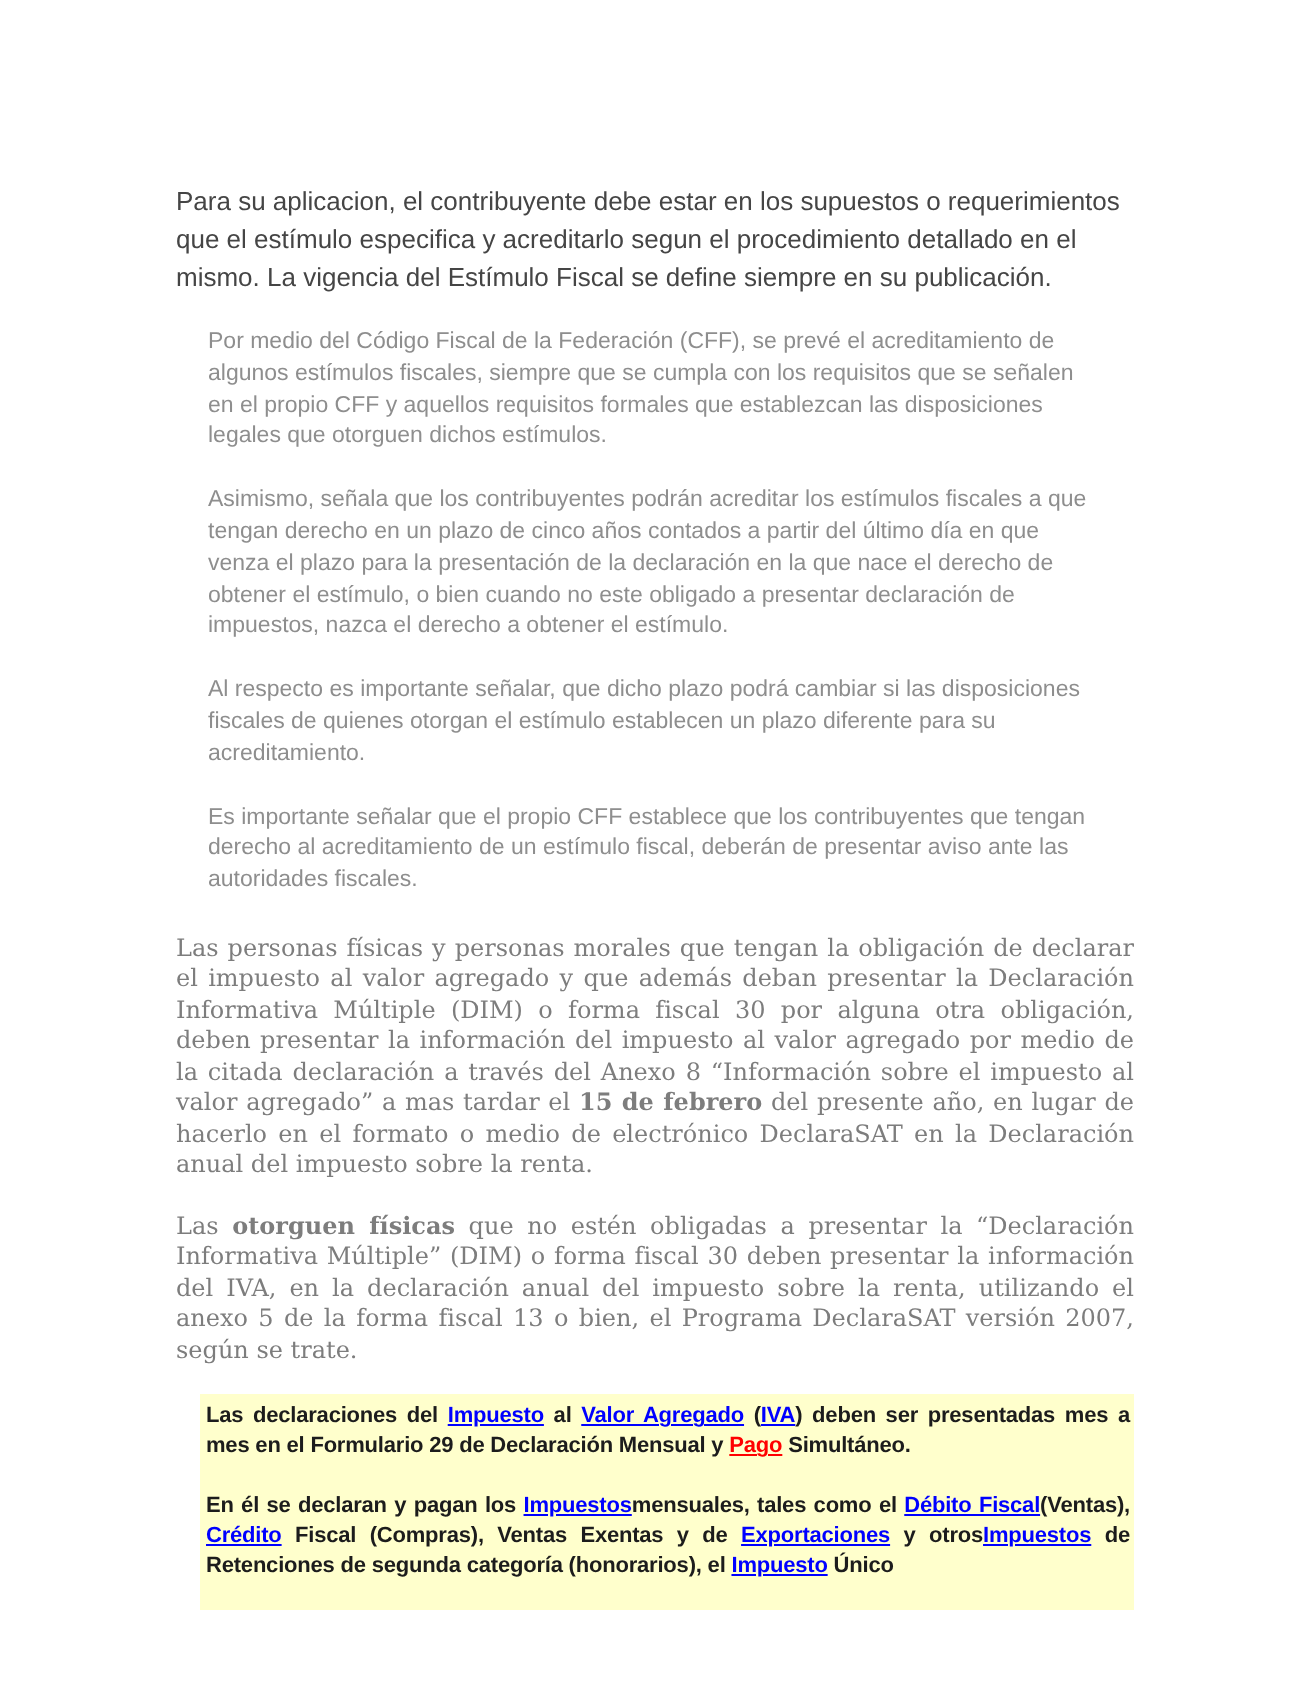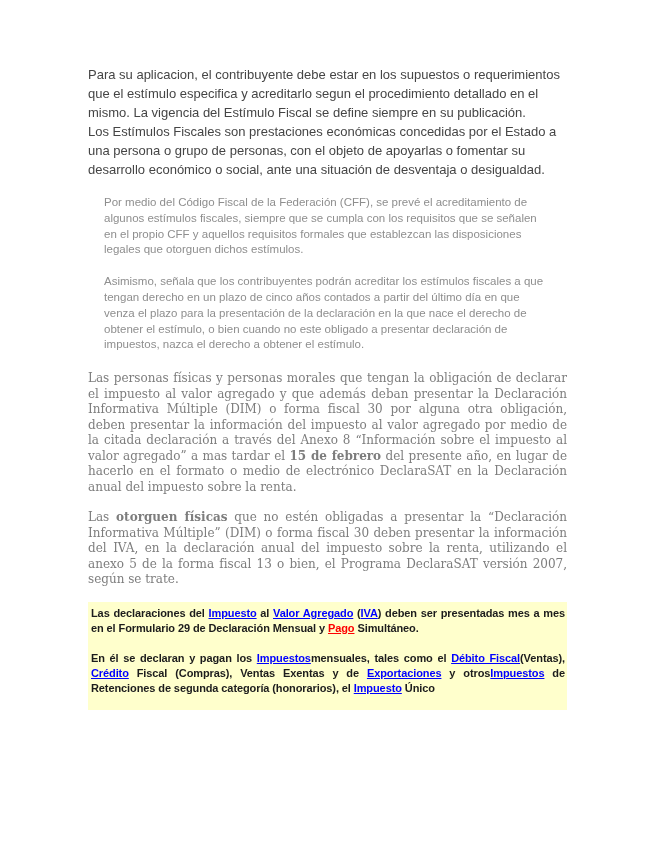--- a/index.html
+++ b/index.html
@@ -10,21 +10,21 @@
     --ink-gray:#8e8e8e;
     --ink-serif:#7d7d7d;
     --ink-highlight:#1c1c1c;
   }
   html,body{margin:0;padding:0;background:#ffffff;}
   .page{
     position:relative;
     width:647px;height:848px;
     background:#ffffff;
     box-sizing:border-box;
-    padding:65px 80px 0 88px;
+    padding:91px 80px 0 88px;
     overflow:hidden;
   }
   
   .intro p{
     margin:0;
     font:13px/19px "Liberation Sans",sans-serif;
     color:var(--ink-dark);
     text-align:left;
   }
   .intro{margin-bottom:12px;}
@@ -49,46 +49,48 @@
     color:var(--ink-serif);
     text-align:justify;
   }
   .serif-block p + p{margin-top:15px;}
   .b{font-weight:bold;}
   
   .highlight{
     margin-top:14px;
     background:var(--highlight-bg);
     padding:4px 2px 14px 3px;
+    margin-left:12px;
   }
   .highlight p{
     margin:0;
     font:bold 11px/15px "Liberation Sans",sans-serif;
     letter-spacing:-.1px;
     color:var(--ink-highlight);
     text-align:justify;
   }
   .highlight p + p{margin-top:15px;}
   .lk{color:var(--link-color);text-decoration:underline;cursor:pointer;}
   .lk-red{color:var(--link-red);}
 </style>
 </head>
 <body>
 
 <div class="page">
 
   <section class="intro">
     <p>Para su aplicacion, el contribuyente debe estar en los supuestos o requerimientos que el estímulo especifica y acreditarlo segun el procedimiento detallado en el mismo. La vigencia del Estímulo Fiscal se define siempre en su publicación.</p>
-    <p>Los Estímulos Fiscales son prestaciones económicas concedidas por el Estado a una persona o grupo de personas, con el objeto de apoyarlas o fomentar su desarrollo económico o social, ante una situación de desventaja o desigualdad.</p>
   </section>
 
 
   <section class="cff">
     <p>Por medio del Código Fiscal de la Federación (CFF), se prevé el acreditamiento de algunos estímulos fiscales, siempre que se cumpla con los requisitos que se señalen en el propio CFF y aquellos requisitos formales que establezcan las disposiciones legales que otorguen dichos estímulos.</p>
     <p>Asimismo, señala que los contribuyentes podrán acreditar los estímulos fiscales a que tengan derecho en un plazo de cinco años contados a partir del último día en que venza el plazo para la presentación de la declaración en la que nace el derecho de obtener el estímulo, o bien cuando no este obligado a presentar declaración de impuestos, nazca el derecho a obtener el estímulo.</p>
+    <p>Al respecto es importante señalar, que dicho plazo podrá cambiar si las disposiciones fiscales de quienes otorgan el estímulo establecen un plazo diferente para su acreditamiento.</p>
+    <p>Es importante señalar que el propio CFF establece que los contribuyentes que tengan derecho al acreditamiento de un estímulo fiscal, deberán de presentar aviso ante las autoridades fiscales.</p>
   </section>
 
   <section class="serif-block">
     <p><span>Las personas físicas y personas morales que tengan la obligación de declarar el impuesto al valor agregado y que además deban presentar la Declaración Informativa Múltiple (DIM) o forma fiscal 30 por alguna otra obligación, deben presentar la información del impuesto al valor agregado por medio de la citada declaración a través del Anexo 8 “Información sobre el impuesto al valor agregado” a mas tardar el </span><span class="b">15 de febrero</span><span> del presente año, en lugar de hacerlo en el formato o medio de electrónico DeclaraSAT en la Declaración anual del impuesto sobre la renta.</span></p>
     <p><span>Las </span><span class="b">otorguen físicas</span><span> que no estén obligadas a presentar la “Declaración Informativa Múltiple” (DIM) o forma fiscal 30 deben presentar la información del IVA, en la declaración anual del impuesto sobre la renta, utilizando el anexo 5 de la forma fiscal 13 o bien, el Programa DeclaraSAT versión 2007, según se trate.</span></p>
   </section>
 
   <div class="highlight">
     <p><span>Las declaraciones del </span><span class="lk">Impuesto</span><span> al </span><span class="lk">Valor Agregado</span><span> (</span><span class="lk">IVA</span><span>) deben ser presentadas mes a mes en el Formulario 29 de Declaración Mensual y </span><span class="lk lk-red">Pago</span><span> Simultáneo.</span></p>
     <p><span>En él se declaran y pagan los </span><span class="lk">Impuestos</span><span>mensuales, tales como el </span><span class="lk">Débito Fiscal</span><span>(Ventas), </span><span class="lk">Crédito</span><span> Fiscal (Compras), Ventas Exentas y de </span><span class="lk">Exportaciones</span><span> y otros</span><span class="lk">Impuestos</span><span> de Retenciones de segunda categoría (honorarios), el </span><span class="lk">Impuesto</span><span> Único</span></p>

